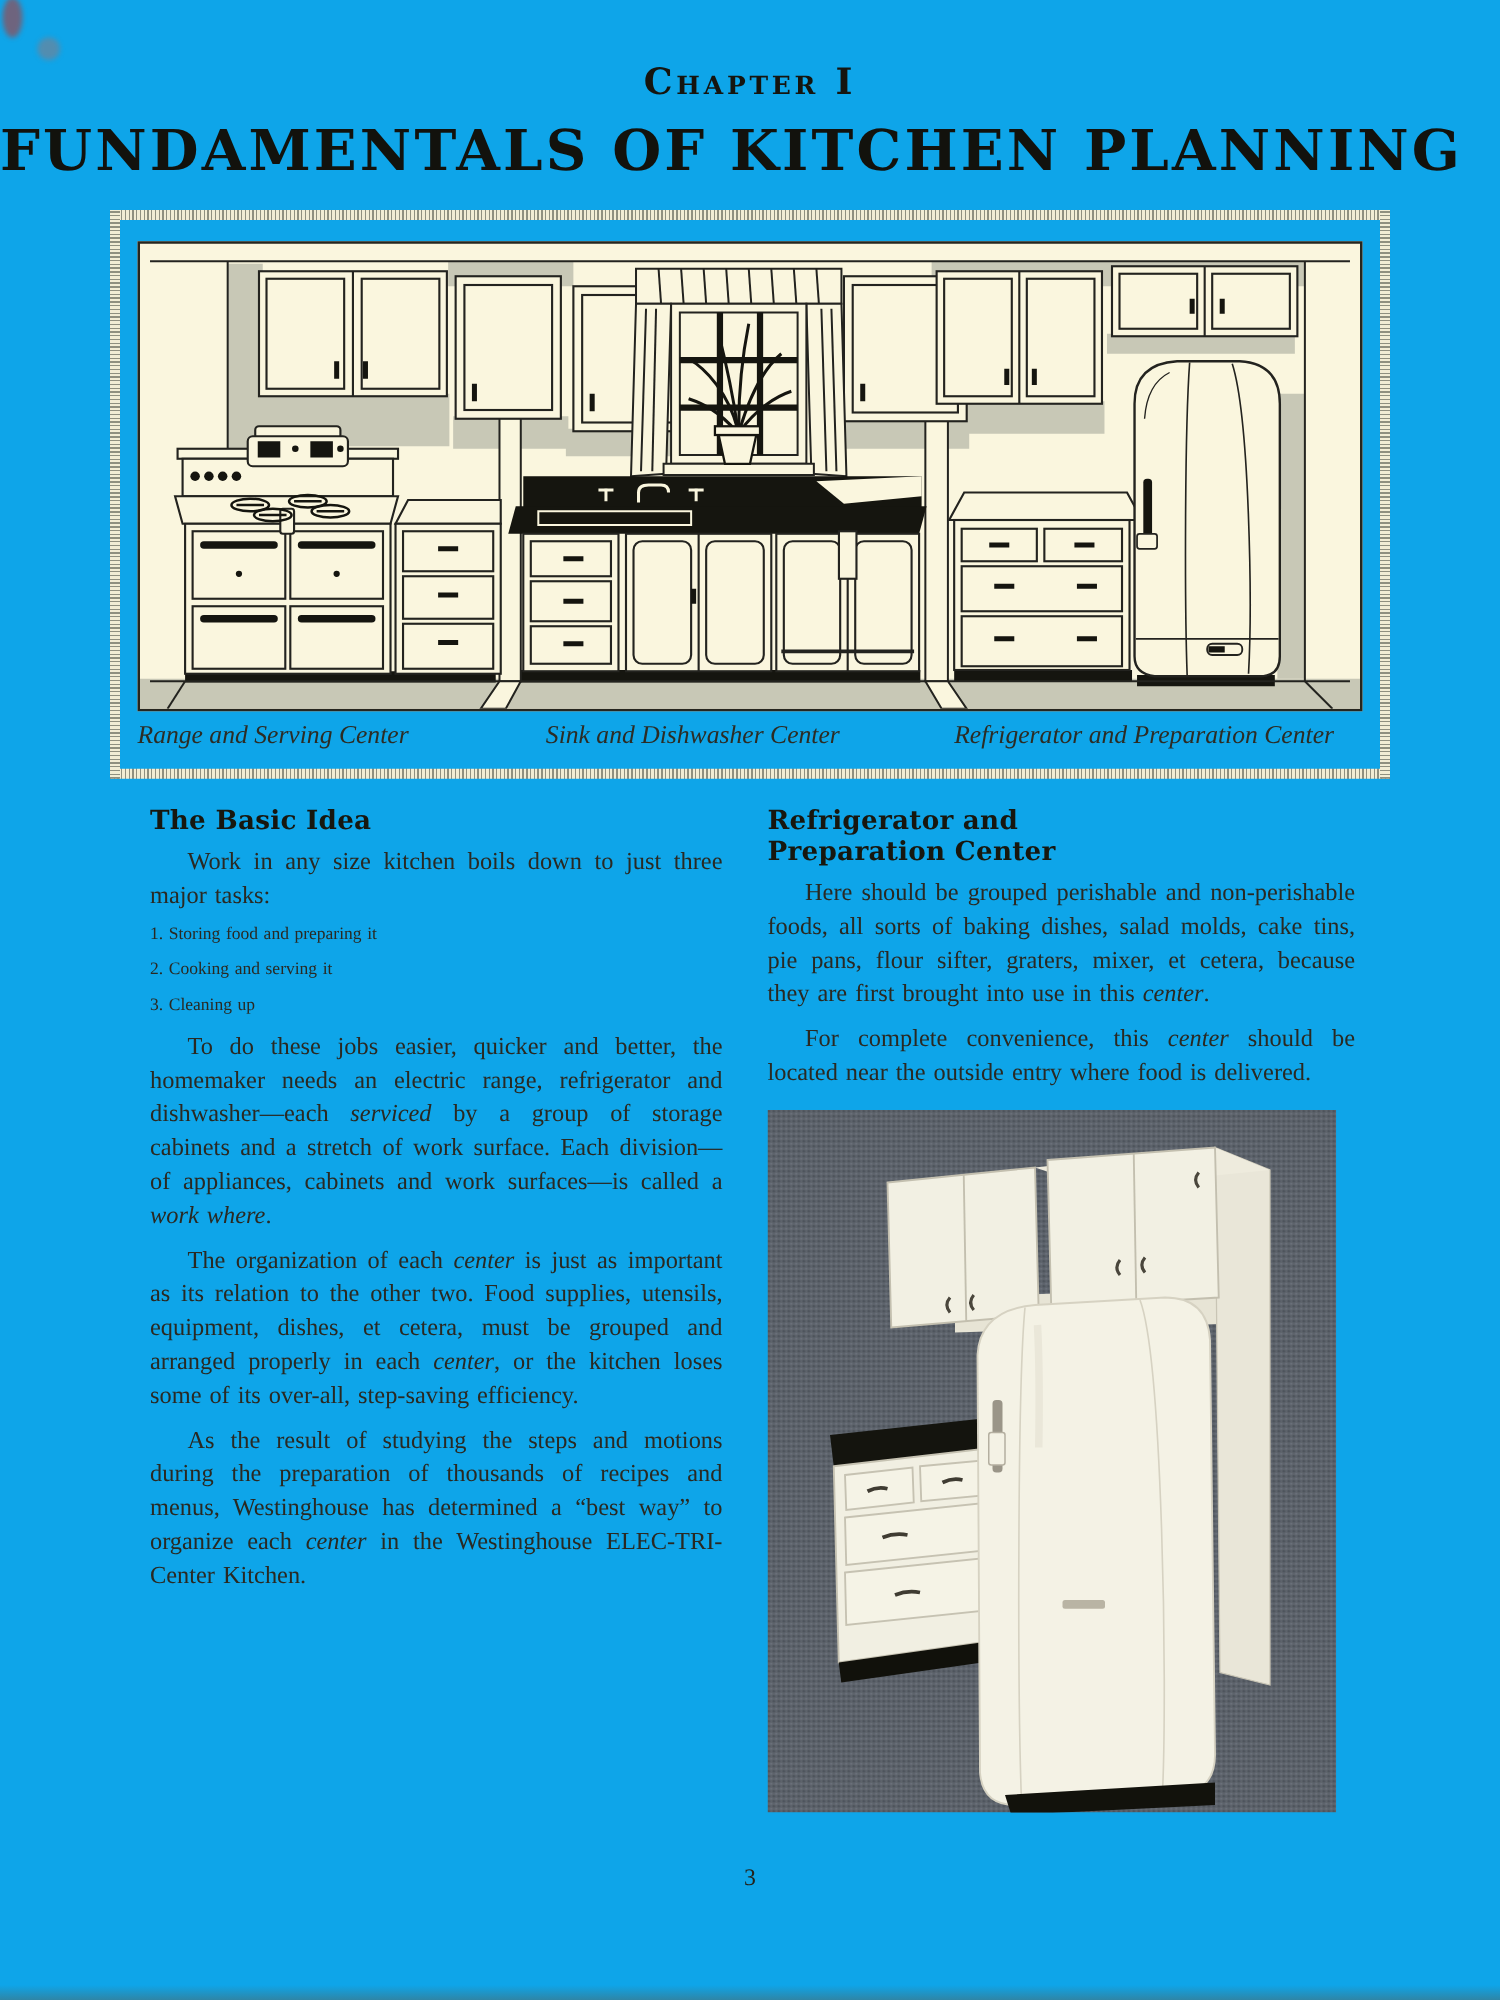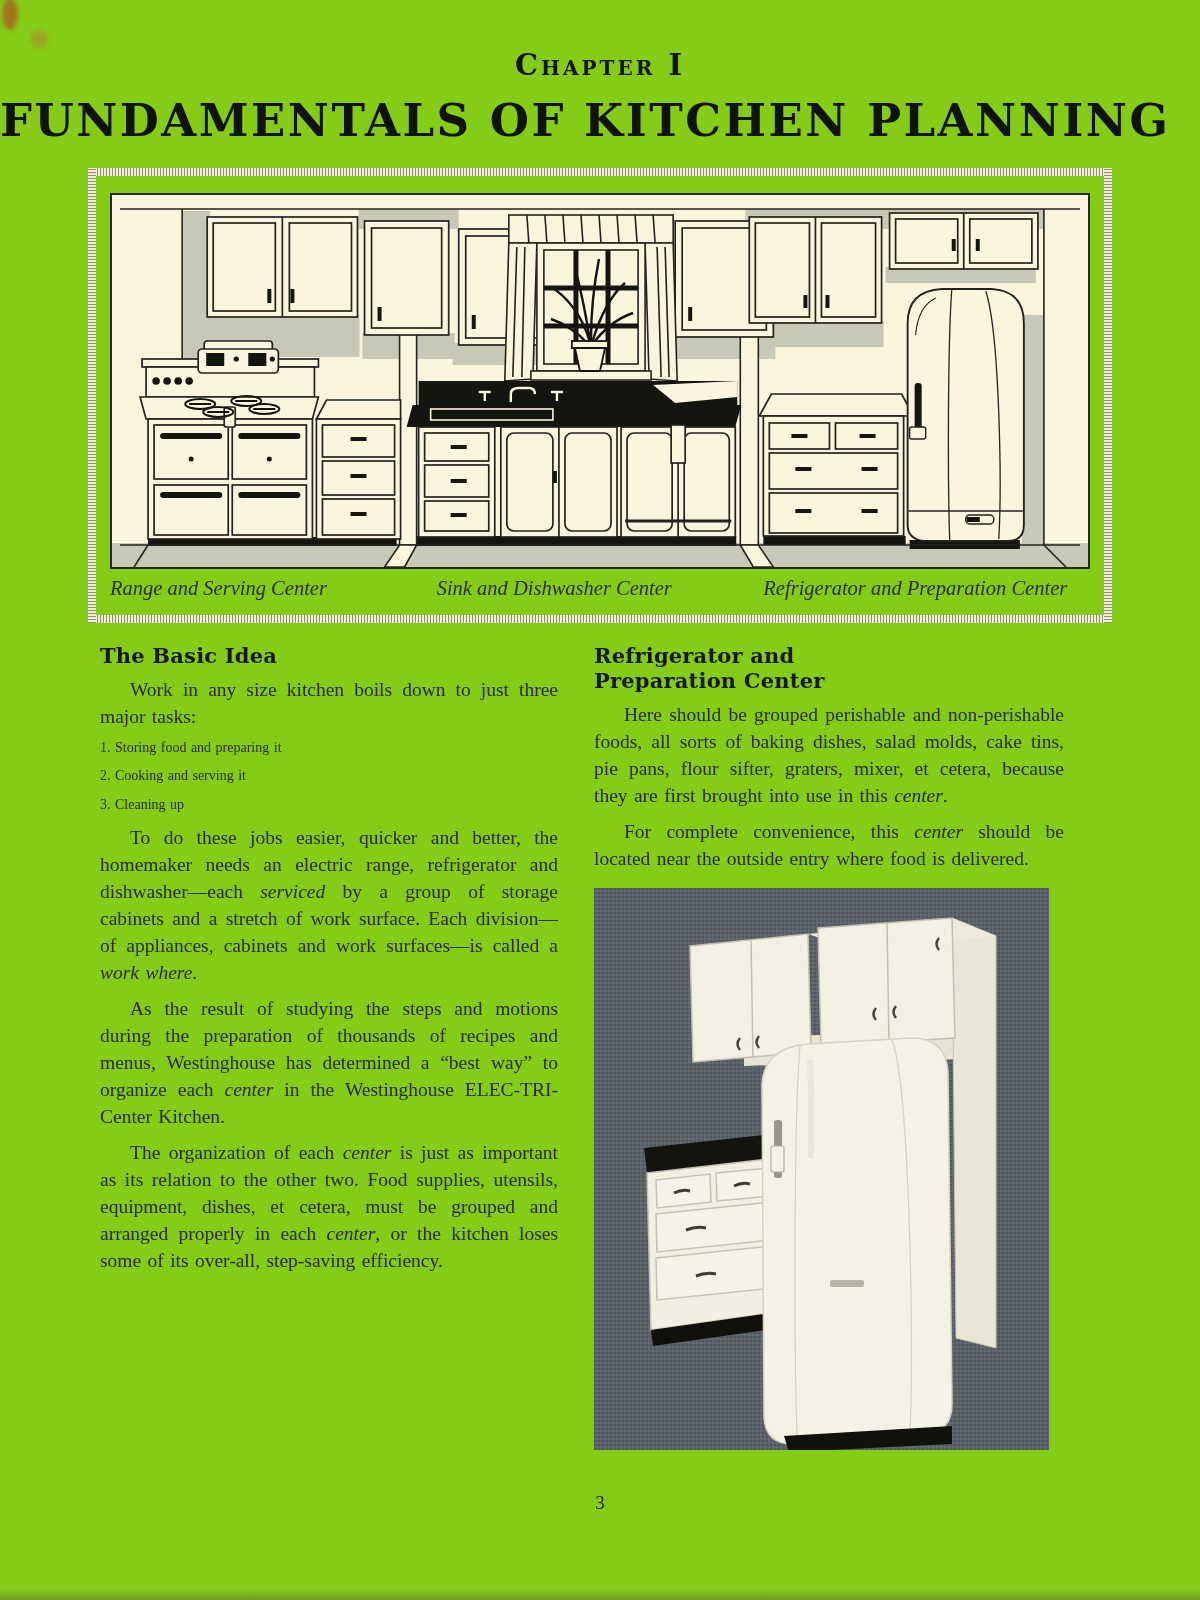--- a/index.html
+++ b/index.html
@@ -1,16 +1,16 @@
 <!DOCTYPE html>
 <html><head>
 <meta charset="utf-8">
 <style>
   html,body{margin:0;padding:0;background:#d9d4bc;}
-  .page{position:relative;width:1200px;height:1600px;background:#84cc16;overflow:hidden;
+  .page{position:relative;width:1200px;height:1600px;background:#0ea5e9;overflow:hidden;
         font-family:"Liberation Serif",serif;color:#2a2922;}
   
   .red-mark{position:absolute;border-radius:50%;filter:blur(2px);pointer-events:none;}
   .mark1{top:-2px;left:2px;width:16px;height:32px;background:rgba(190,48,38,.55);}
   .mark2{top:30px;left:30px;width:18px;height:18px;background:rgba(208,96,72,.35);}
   
   .chapter{padding-top:48px;text-align:center;font-family:"DejaVu Serif",serif;font-weight:700;
            font-size:29px;font-variant:small-caps;letter-spacing:3px;color:#15150f;}
   .title{margin:12px 0 0;text-align:left;font-family:"DejaVu Serif",serif;font-weight:700;
          font-size:45px;letter-spacing:2.5px;color:#12120d;}
@@ -21,21 +21,21 @@
   .rib-top{top:0}.rib-bottom{bottom:0}
   .rib-left,.rib-right{position:absolute;top:0;bottom:0;width:8px;
      background:repeating-linear-gradient(0deg,#90907f 0 1px,#f2edd4 1px 3px);}
   .rib-left{left:0}.rib-right{right:0}
   .fig-inner{position:absolute;top:8px;left:8px;right:8px;bottom:8px;padding:17px 14px 0;box-sizing:border-box;}
   .drawing{border:2px solid #26261f;height:372px;background:#faf6de;}
   .drawing svg{display:block;width:100%;height:100%;}
   .captions{display:flex;margin-top:8px;font-style:italic;font-size:20.5px;color:#2c2c24;}
   .captions span{flex:1;}
   
-  .cols{display:flex;margin:20px 96px 0 100px;gap:36px;}
+  .cols{display:flex;margin:20px 96px 0 100px;gap:36px;justify-content:center;}
   .col-left{width:458px;flex:none;}
   .col-right{width:470px;flex:none;}
   h3.sect{font-family:"DejaVu Serif",serif;font-weight:700;font-size:21px;line-height:1.2;
           margin:0 0 8px;color:#17170f;letter-spacing:.2px;}
   .h-gap{margin-top:20px;}
   p.body{font-size:19.5px;line-height:1.385;text-align:justify;margin:0 0 9px;
          text-indent:30px;word-spacing:1.5px;}
   .li{font-size:14px;line-height:1.3;margin:0 0 10px;word-spacing:1px;}
   .photo{margin-top:16px;width:455px;height:562px;}
   .photo svg{display:block;width:100%;height:100%;}
@@ -307,22 +307,22 @@
   </div>
 
   <div class="cols">
     <div class="col col-left">
       <h3 class="sect">The Basic Idea</h3>
       <p class="body">Work in any size kitchen boils down to just three major tasks:</p>
       <div class="li">1. Storing food and preparing it</div>
       <div class="li">2. Cooking and serving it</div>
       <div class="li">3. Cleaning up</div>
       <p class="body">To do these jobs easier, quicker and better, the homemaker needs an electric range, refrigerator and dishwasher—each <i>serviced</i> by a group of storage cabinets and a stretch of work surface. Each division—of appliances, cabinets and work surfaces—is called a <i>work where</i>.</p>
+      <p class="body">The organization of each <i>center</i> is just as important as its relation to the other two.  Food supplies, utensils, equipment, dishes, et cetera, must be grouped and arranged properly in each <i>center</i>, or the kitchen loses some of its over-all, step-saving efficiency.</p>
       <p class="body">As the result of studying the steps and motions during the preparation of thousands of recipes and menus, Westinghouse has determined a “best way” to organize each <i>center</i> in the Westinghouse ELEC-TRI-Center Kitchen.</p>
-      <p class="body">The organization of each <i>center</i> is just as important as its relation to the other two.  Food supplies, utensils, equipment, dishes, et cetera, must be grouped and arranged properly in each <i>center</i>, or the kitchen loses some of its over-all, step-saving efficiency.</p>
     </div>
     <div class="col col-right">
       <h3 class="sect">Refrigerator and<br>Preparation Center</h3>
       <p class="body">Here should be grouped perishable and non-perishable foods, all sorts of baking dishes, salad molds, cake tins, pie pans, flour sifter, graters, mixer, et cetera, because they are first brought into use in this <i>center</i>.</p>
       <p class="body">For complete convenience, this <i>center</i> should be located near the outside entry where food is delivered.</p>
       <div class="photo">
         <svg viewBox="0 0 455 562" preserveAspectRatio="none" aria-hidden="true">
           <defs>
             <pattern id="ht" width="4" height="4" patternUnits="userSpaceOnUse">
               <rect width="4" height="4" fill="#5d636b"></rect>

